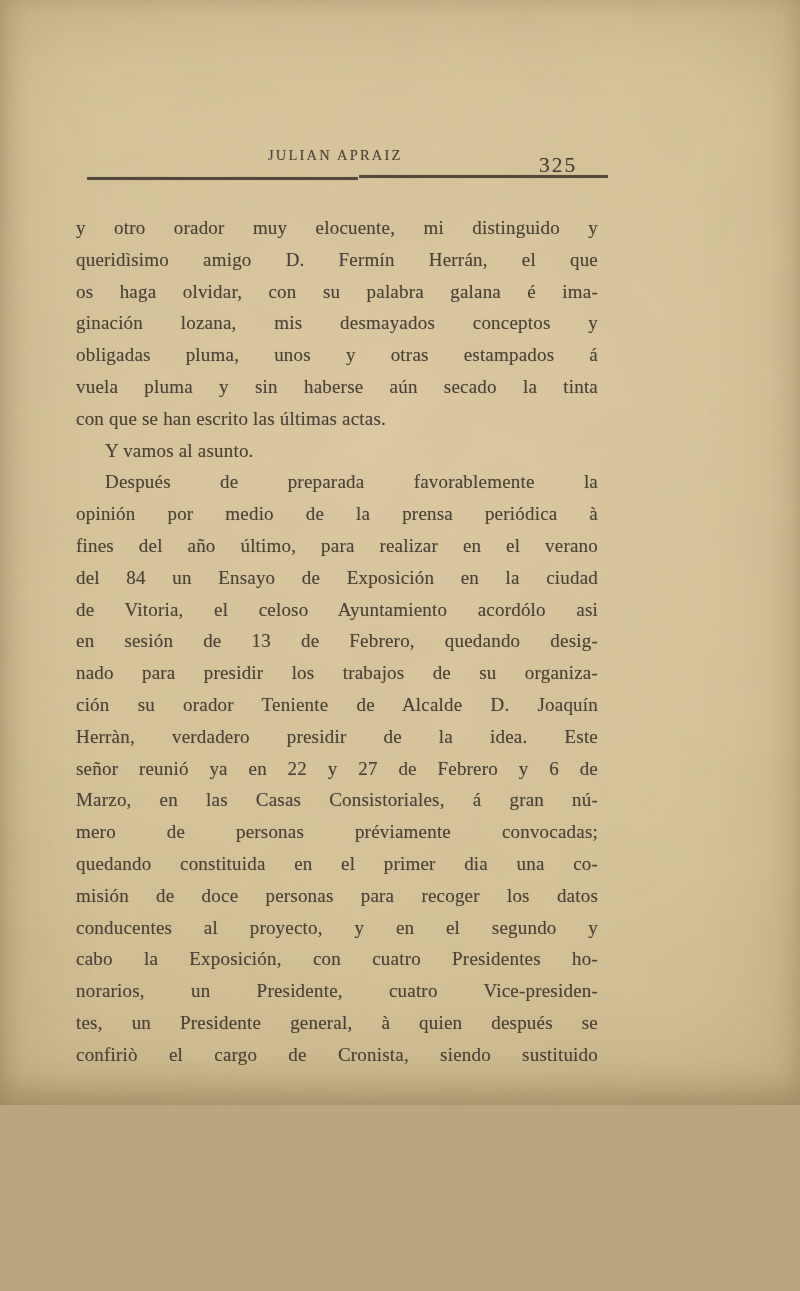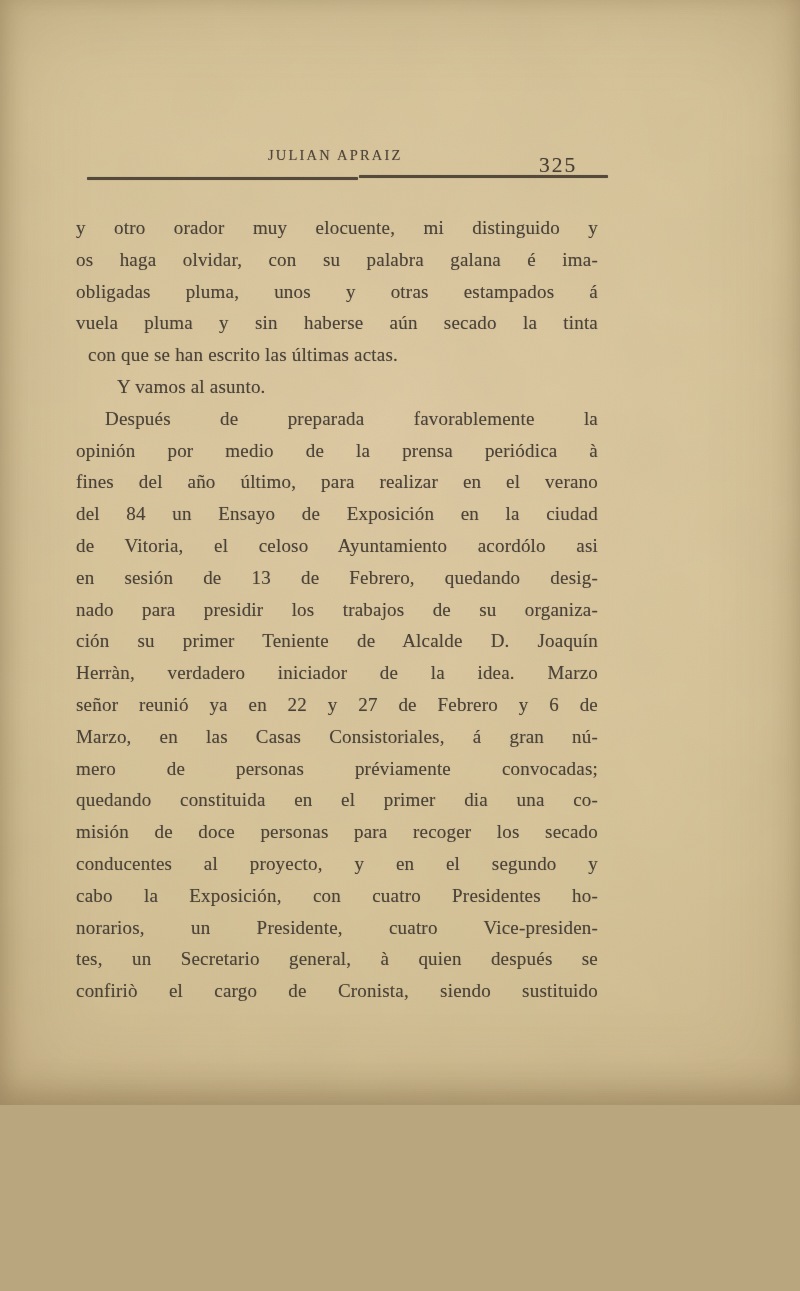--- a/index.html
+++ b/index.html
@@ -80,21 +80,21 @@
     line-height: 31.8px;
     letter-spacing: 0.2px;
     color: #4b4338;
     text-shadow: 0 0 1px rgba(74,66,55,0.38);
   }
   .line {
     height: 31.8px;
     text-align: justify;
     text-align-last: justify;
   }
-  .line.flush { text-align-last: left; margin-left: 12px; }
+  .line.flush { text-align-last: left; }
   .line.indent { text-indent: 29px; }
 </style>
 </head>
 <body>
 
 <div class="paper">
 
   <svg class="grain" width="800" height="1291" aria-hidden="true">
     <filter id="fineNoise">
       <feTurbulence type="fractalNoise" baseFrequency="0.85" numOctaves="2" seed="7" result="t"></feTurbulence>
@@ -117,40 +117,42 @@
   <div class="running-header">
     <span class="author">JULIAN APRAIZ</span>
     <span class="pagenum">325</span>
   </div>
 
   <div class="rule-seg rule-left"></div>
   <div class="rule-seg rule-right"></div>
 
   <main class="text-block">
     <div class="line">y otro orador muy elocuente, mi distinguido y</div>
+    <div class="line">queridìsimo amigo D. Fermín  Herrán, el  que</div>
     <div class="line">os haga olvidar, con su palabra galana é ima-</div>
+    <div class="line">ginación lozana, mis desmayados  conceptos y</div>
     <div class="line">obligadas pluma, unos  y  otras  estampados á</div>
     <div class="line">vuela pluma y sin haberse aún secado la tinta</div>
     <div class="line flush">con que se han escrito las últimas actas.</div>
     <div class="line flush indent">Y vamos al asunto.</div>
     <div class="line indent">Después  de  preparada  favorablemente  la</div>
     <div class="line">opinión por  medio  de  la  prensa  periódica  à</div>
     <div class="line">fines del año último, para realizar en el verano</div>
     <div class="line">del 84 un Ensayo de Exposición  en la  ciudad</div>
     <div class="line">de Vitoria, el celoso Ayuntamiento acordólo asi</div>
     <div class="line">en sesión de 13 de  Febrero,  quedando  desig-</div>
     <div class="line">nado para presidir los trabajos de su organiza-</div>
-    <div class="line">ción su primer Teniente de Alcalde D. Joaquín</div>
-    <div class="line">Herràn, verdadero iniciador de la  idea.  Marzo</div>
+    <div class="line">ción su orador Teniente de Alcalde D. Joaquín</div>
+    <div class="line">Herràn, verdadero presidir de la  idea.  Este</div>
     <div class="line">señor reunió ya en 22 y 27  de Febrero y 6 de</div>
     <div class="line">Marzo, en las Casas Consistoriales, á gran nú-</div>
     <div class="line">mero  de  personas  préviamente  convocadas;</div>
     <div class="line">quedando constituida en el primer dia una co-</div>
-    <div class="line">misión de doce personas para recoger los secado</div>
+    <div class="line">misión de doce personas para recoger los datos</div>
     <div class="line">conducentes al proyecto,  y  en  el  segundo  y</div>
     <div class="line">cabo la Exposición, con cuatro Presidentes ho-</div>
     <div class="line">norarios, un Presidente,  cuatro  Vice-presiden-</div>
-    <div class="line">tes, un Secretario general, à quien después se</div>
+    <div class="line">tes, un Presidente general, à quien después se</div>
     <div class="line">confiriò el cargo de Cronista, siendo sustituido</div>
   </main>
 
   <div class="vignette"></div>
 </div>
 
 </body></html>

